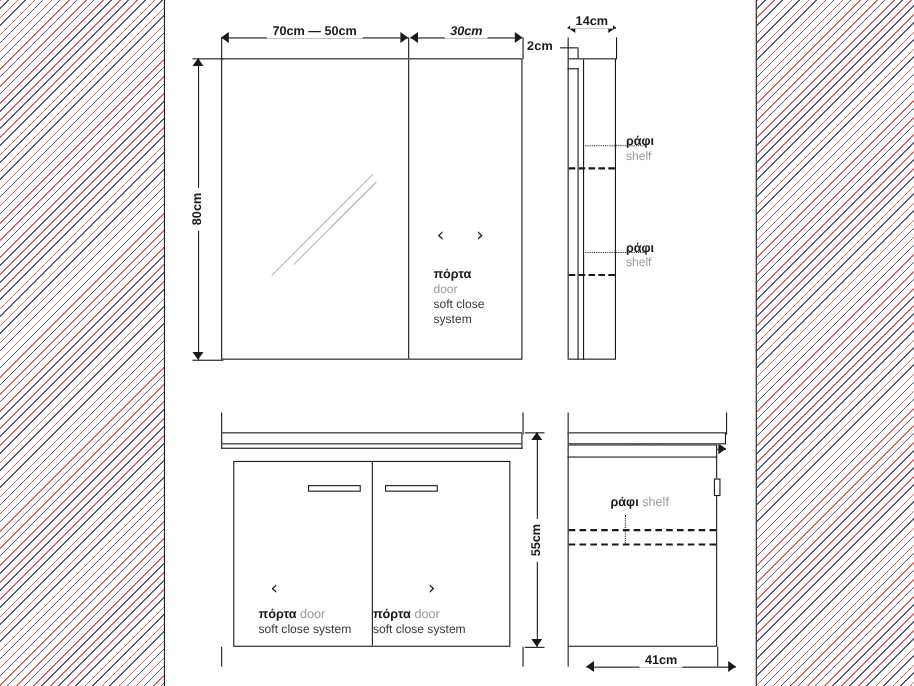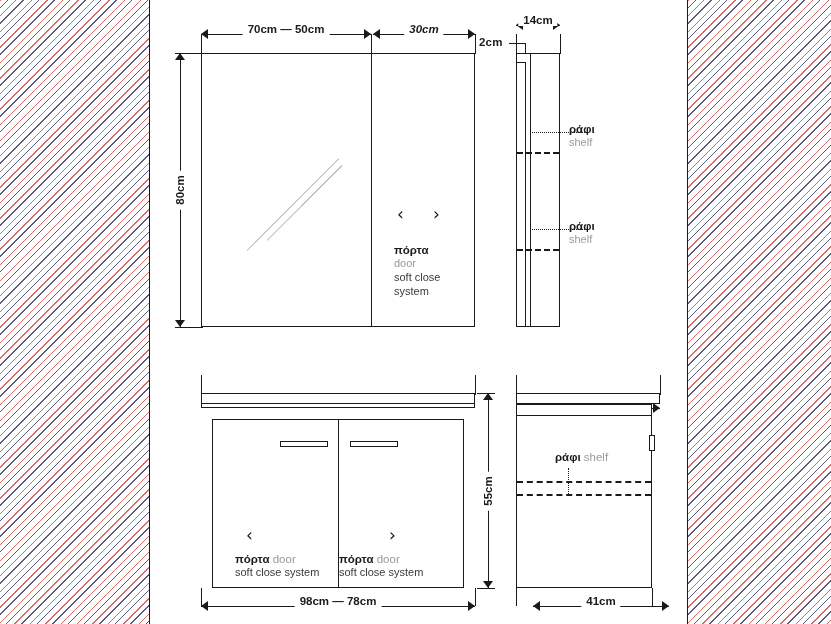--- a/index.html
+++ b/index.html
@@ -194,26 +194,20 @@
   </div>
 
   <div class="textgrp" style="left:190px;top:552px;">
     <div class="t-bold">
       <span>πόρτα</span>
       <span class="inlinegrey">door</span>
     </div>
     <div class="t-sm">soft close system</div>
   </div>
 
-  <div class="dimrow" style="left:52px;top:601px;width:274px;">
-    <div class="bar"></div>
-    <div class="arrow l"></div>
-    <div class="arrow r"></div>
-    <div class="dimtext">98cm — 78cm</div>
-  </div>
   <div class="tick" style="left:52px;top:588px;height:18px;"></div>
   <div class="tick" style="left:326px;top:588px;height:18px;"></div>
 
   <div class="dimcol" style="left:334px;top:393px;height:195px;">
     <div class="bar"></div>
     <div class="arrow u"></div>
     <div class="arrow d"></div>
     <div class="dimtext">55cm</div>
   </div>
   <div class="ticks" style="left:328px;top:393px;width:18px;"></div>

